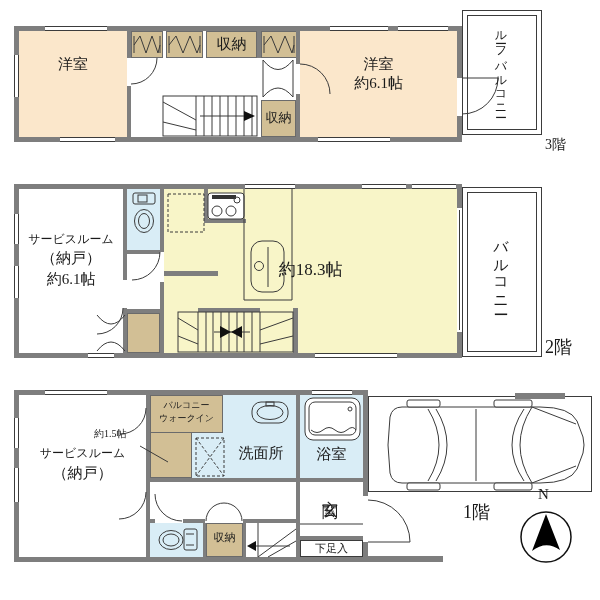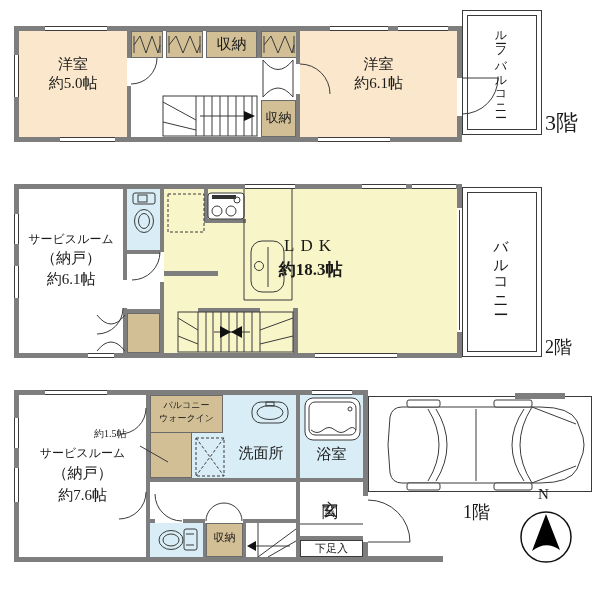--- a/index.html
+++ b/index.html
@@ -215,39 +215,36 @@
       </g>
 
       <g>
         <circle cx="546" cy="537" r="25" stroke="#111" stroke-width="1.5"></circle>
         <path d="M546,514 L560,550 Q546,540 532,551 Z" fill="#000" stroke="none"></path>
       </g>
     </g>
   </svg>
 
   <div class="lbl ctr" style="left:19px;top:57px;width:108px;font-size:15px;">洋室</div>
-  <div class="lbl ctr" style="left:19px;top:76px;width:108px;font-size:15px;">約5.0帖</div>
   <div class="lbl ctr" style="left:300px;top:57px;width:157px;font-size:15px;">洋室</div>
   <div class="lbl ctr" style="left:300px;top:76px;width:157px;font-size:15px;">約6.1帖</div>
   <div class="lbl ctr" style="left:206px;top:37px;width:51px;font-size:15px;">収納</div>
   <div class="lbl ctr" style="left:261px;top:111px;width:35px;font-size:13px;">収納</div>
   <div class="lbl vert" style="left:495px;top:22px;font-size:12px;letter-spacing:1px;">ルーフバルコニー</div>
-  <div class="lbl" style="left:545px;top:112px;font-size:22px;">3階</div>
+  <div class="lbl" style="left:545px;top:138px;font-size:14px;">3階</div>
 
   <div class="lbl ctr" style="left:19px;top:233px;width:104px;font-size:12px;">サービスルーム</div>
   <div class="lbl ctr" style="left:19px;top:251px;width:104px;font-size:15px;">（納戸）</div>
   <div class="lbl ctr" style="left:19px;top:272px;width:104px;font-size:15px;">約6.1帖</div>
-  <div class="lbl ctr" style="left:164px;top:237px;width:293px;font-size:17px;letter-spacing:6px;">LDK</div>
-  <div class="lbl ctr" style="left:164px;top:261px;width:293px;font-size:17px;font-weight:bold;">約18.3帖</div>
+  <div class="lbl ctr" style="left:164px;top:261px;width:293px;font-size:17px;">約18.3帖</div>
   <div class="lbl vert" style="left:493px;top:230px;font-size:15px;letter-spacing:2px;">バルコニー</div>
   <div class="lbl" style="left:545px;top:338px;font-size:18px;">2階</div>
 
   <div class="lbl ctr" style="left:19px;top:447px;width:127px;font-size:12px;">サービスルーム</div>
   <div class="lbl ctr" style="left:19px;top:466px;width:127px;font-size:15px;">（納戸）</div>
-  <div class="lbl ctr" style="left:19px;top:488px;width:127px;font-size:15px;">約7.6帖</div>
   <div class="lbl" style="left:94px;top:429px;font-size:10px;">約1.5帖</div>
   <div class="lbl ctr" style="left:150px;top:401px;width:73px;font-size:9px;">バルコニー</div>
   <div class="lbl ctr" style="left:150px;top:414px;width:73px;font-size:9px;">ウォークイン</div>
   <div class="lbl ctr" style="left:222px;top:446px;width:78px;font-size:15px;">洗面所</div>
   <div class="lbl ctr" style="left:300px;top:447px;width:63px;font-size:15px;">浴室</div>
   <div class="lbl vert" style="left:322px;top:487px;font-size:16px;letter-spacing:4px;">玄関</div>
   <div class="lbl ctr" style="left:300px;top:543px;width:63px;font-size:11px;">下足入</div>
   <div class="lbl ctr" style="left:206px;top:532px;width:37px;font-size:11px;">収納</div>
   <div class="lbl" style="left:463px;top:503px;font-size:18px;">1階</div>
   <div class="lbl" style="left:538px;top:487px;font-size:15px;">N</div>

